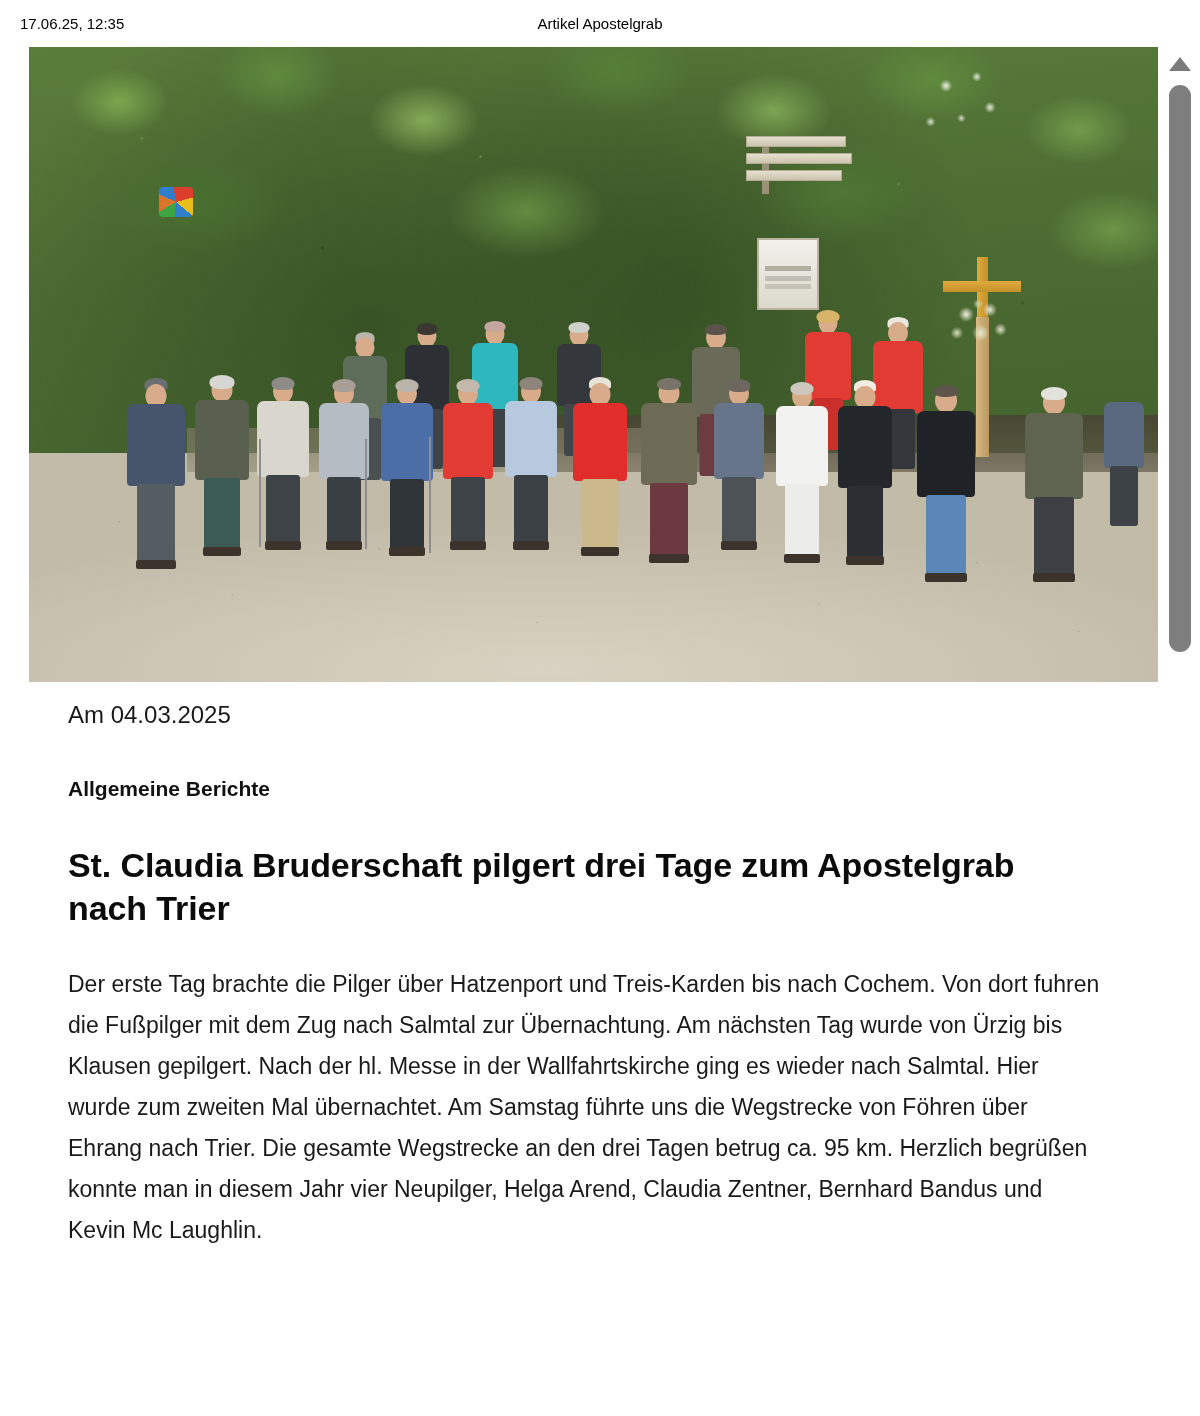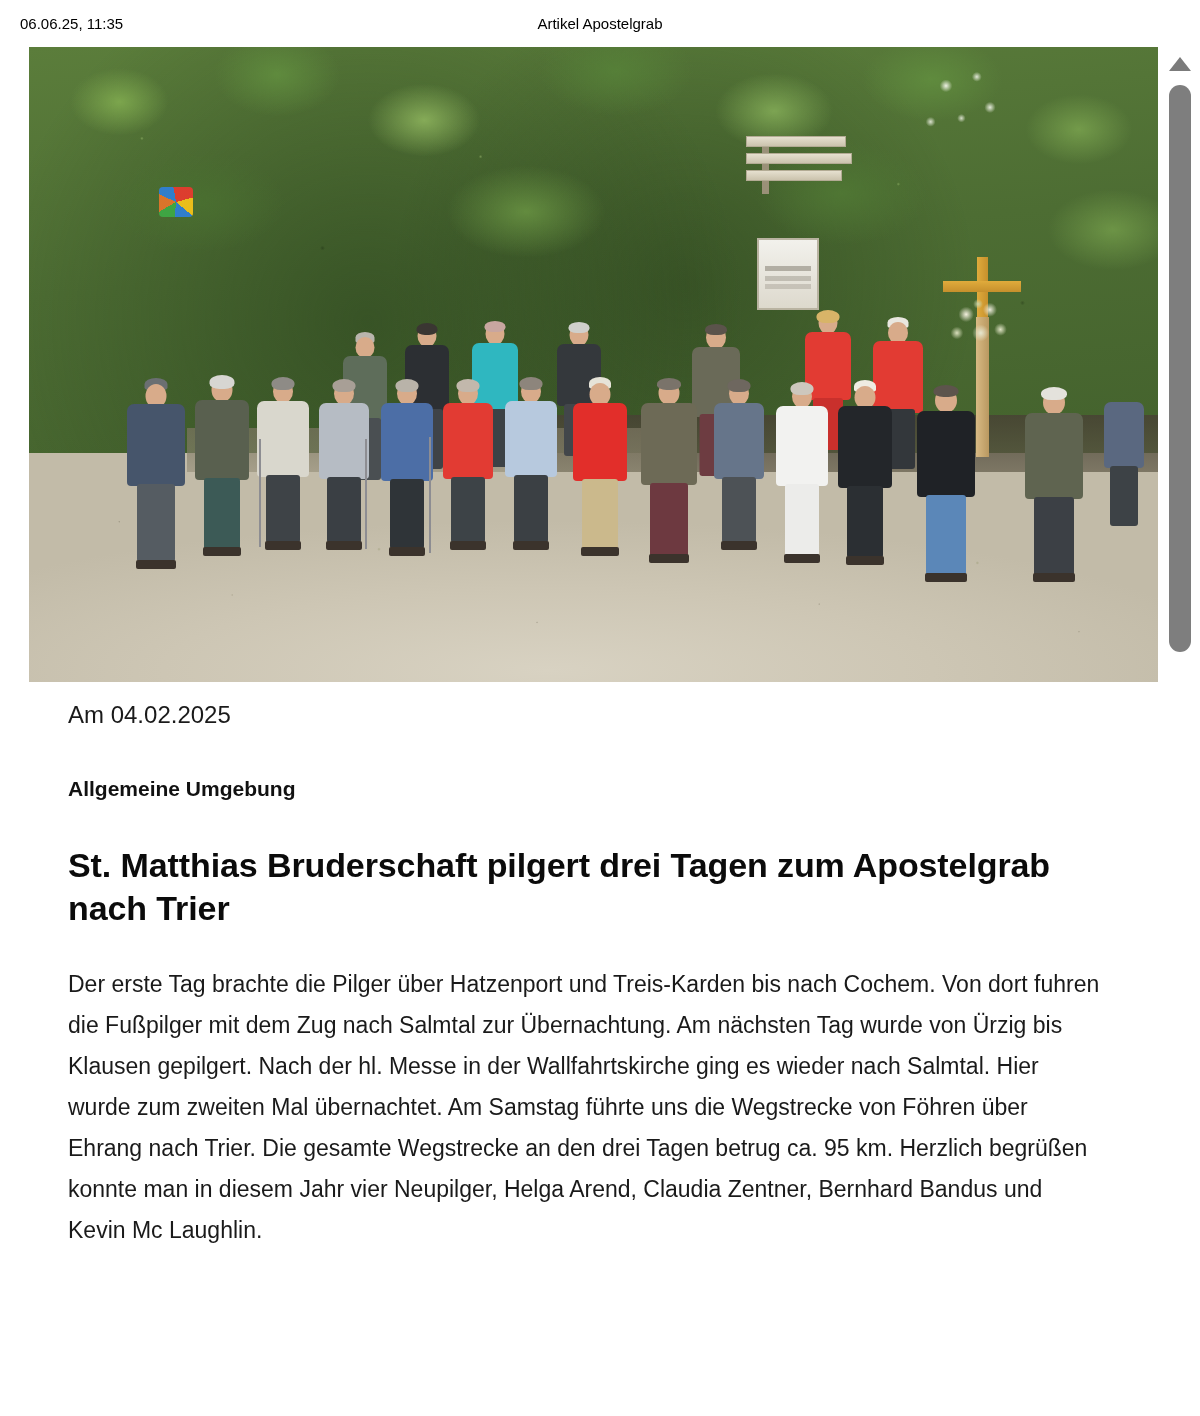--- a/index.html
+++ b/index.html
@@ -372,21 +372,21 @@
     width: 22px;
     height: 567px;
     background: #7e7e7e;
     border-radius: 11px;
   }
 </style>
 </head>
 <body>
 
 <div class="print-header">
-  <div class="ph-date">06.06.25, 11:35</div>
+  <div class="ph-date">17.06.25, 12:35</div>
   <div class="ph-title">Artikel Apostelgrab</div>
 </div>
 
 <div class="hero">
   <div class="photo">
 
     <div class="foliage"></div>
     <div class="blossom"></div>
     <div class="pinwheel"></div>
 
@@ -555,22 +555,22 @@
     </div>
     <div class="person" style="left:95%;bottom:22%;width:44px;height:150px;">
       <div class="torso" style="width:40px;height:66px;top:10px;background:#5a6880;"></div>
       <div class="legs" style="width:28px;height:60px;top:74px;background:#3d4246;"></div>
     </div>
 
   </div>
 </div>
 
 <div class="article">
-  <p class="art-date">Am 04.02.2025</p>
-  <p class="art-category">Allgemeine Umgebung</p>
-  <h1 class="art-headline">St. Matthias Bruderschaft pilgert drei Tagen zum Apostelgrab nach Trier</h1>
+  <p class="art-date">Am 04.03.2025</p>
+  <p class="art-category">Allgemeine Berichte</p>
+  <h1 class="art-headline">St. Claudia Bruderschaft pilgert drei Tage zum Apostelgrab nach Trier</h1>
   <p class="art-para">Der erste Tag brachte die Pilger über Hatzenport und Treis-Karden bis nach Cochem. Von dort fuhren die Fußpilger mit dem Zug nach Salmtal zur Übernachtung. Am nächsten Tag wurde von Ürzig bis Klausen gepilgert. Nach der hl. Messe in der Wallfahrtskirche ging es wieder nach Salmtal. Hier wurde zum zweiten Mal übernachtet. Am Samstag führte uns die Wegstrecke von Föhren über Ehrang nach Trier. Die gesamte Wegstrecke an den drei Tagen betrug ca. 95 km. Herzlich begrüßen konnte man in diesem Jahr vier Neupilger, Helga Arend, Claudia Zentner, Bernhard Bandus und Kevin Mc Laughlin.</p>
 </div>
 
 <div class="scrollbar">
   <div class="sb-arrow-up"></div>
   <div class="sb-thumb"></div>
 </div>
 
 </body></html>

